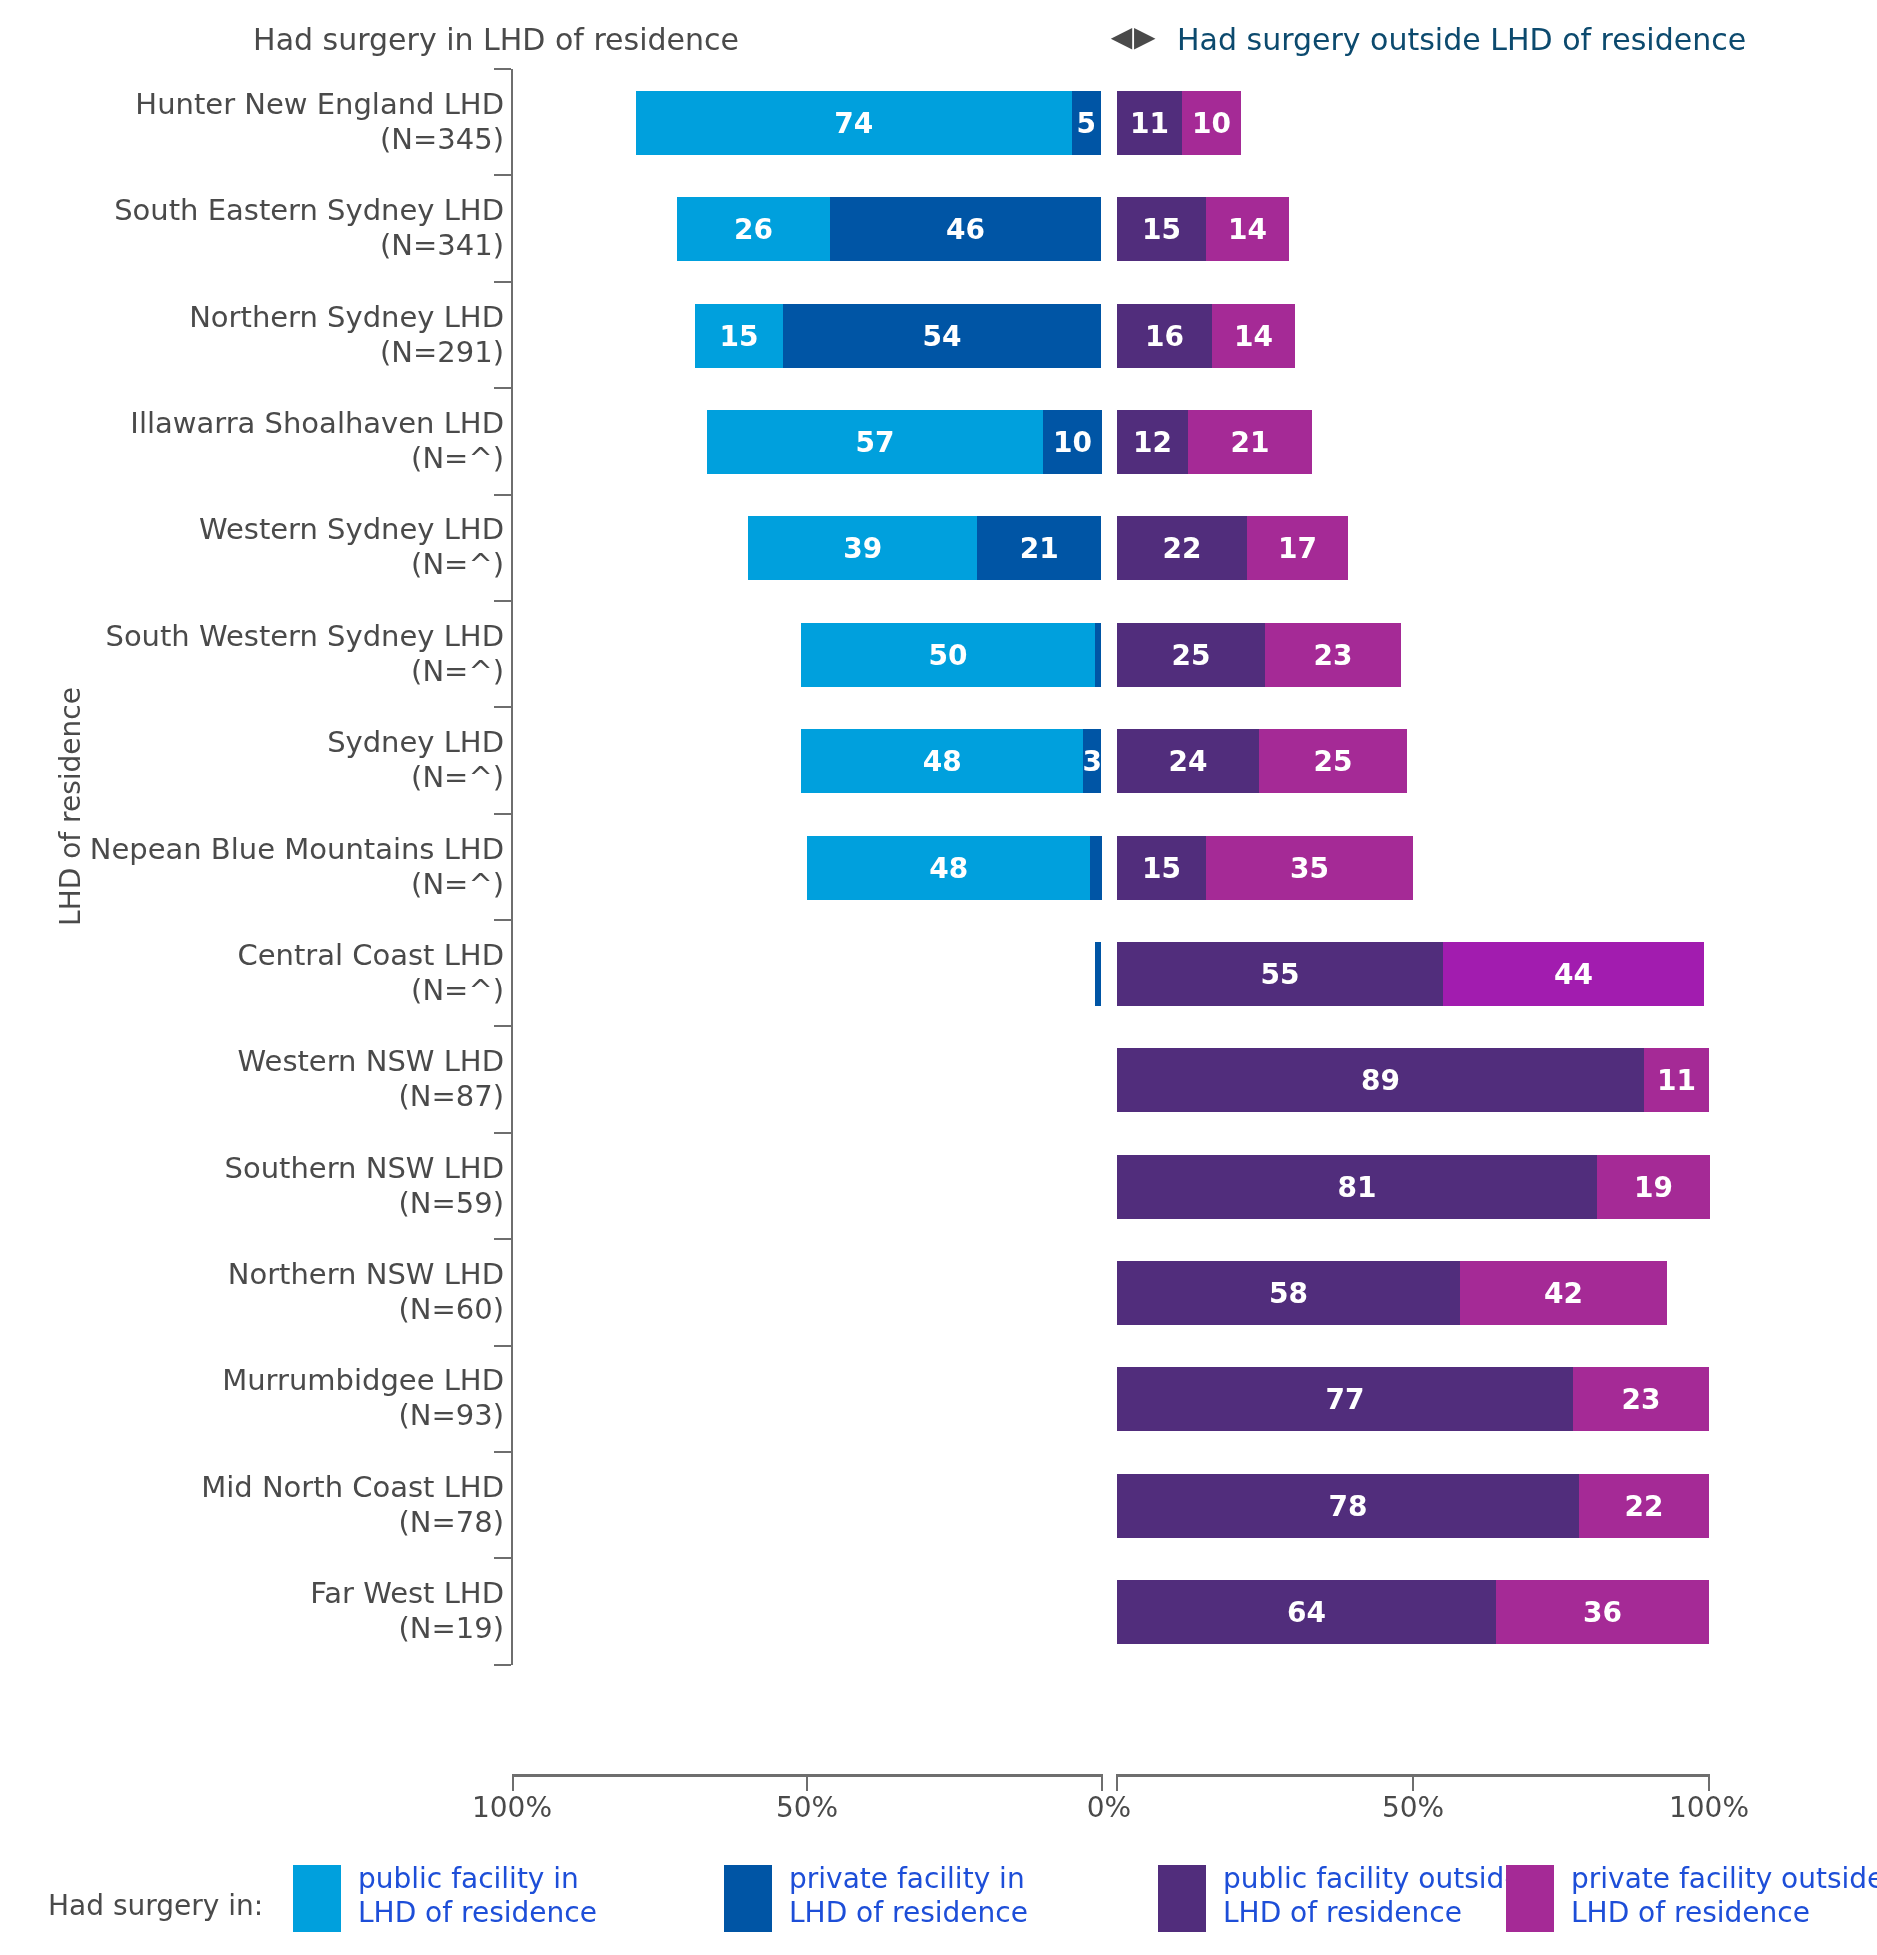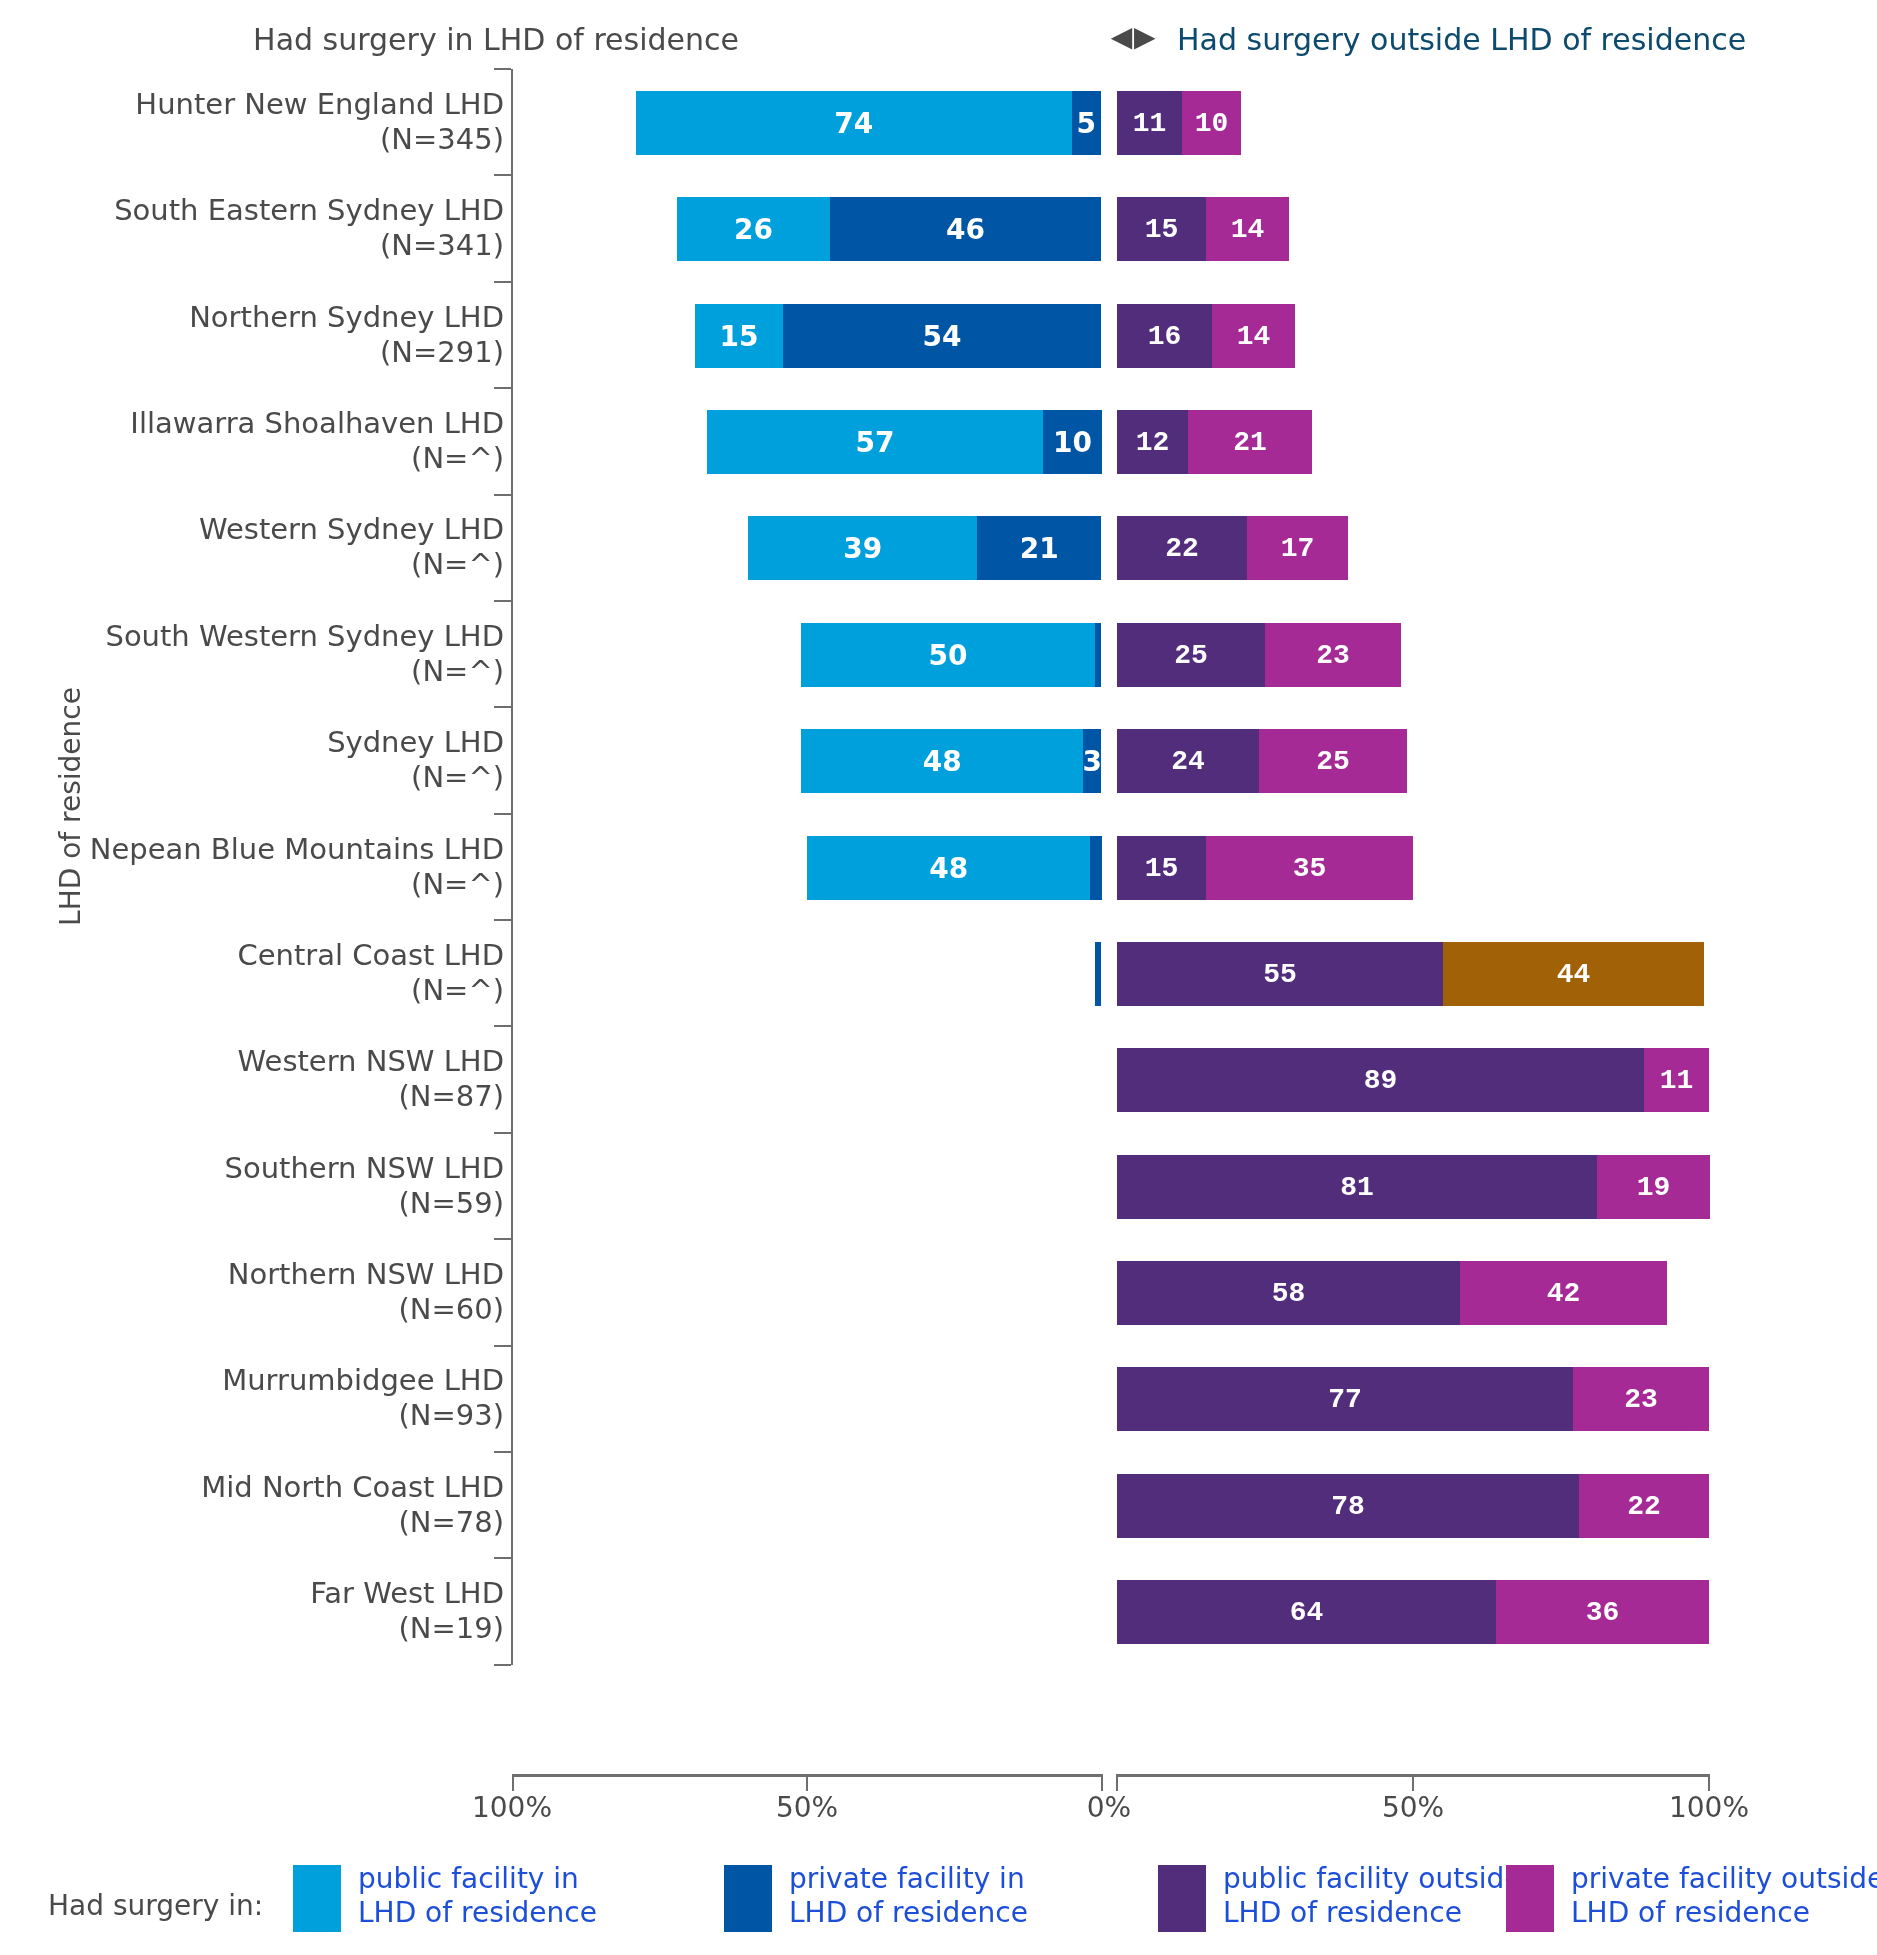--- a/index.html
+++ b/index.html
@@ -31,21 +31,21 @@
   .xlab{position:absolute;top:1791px;font-size:28px;color:#4a4a4a;transform:translateX(-50%);white-space:nowrap;}
 
   
   .row{position:absolute;left:0;width:1877px;height:106px;}
   .rowlabel{
     position:absolute;right:1373px;top:0;width:704px;height:106px;
     display:flex;flex-direction:column;justify-content:center;align-items:flex-end;
     font-size:29px;line-height:1.22;color:#4a4a4a;text-align:right;
   }
   .bars-left{position:absolute;top:22px;height:64px;display:flex;flex-direction:row-reverse;}
-  .bars-right{position:absolute;top:22px;height:64px;display:flex;flex-direction:row;font-family:Liberation Mono, monospace;}
+  .bars-right{position:absolute;top:22px;height:64px;display:flex;flex-direction:row;}
   .seg{height:64px;display:flex;align-items:center;justify-content:center;
        color:#ffffff;font-size:28px;font-weight:bold;overflow:hidden;box-sizing:border-box;}
 
   
   .legend{position:absolute;left:0;top:1862px;width:1877px;height:94px;}
   .legend-title{position:absolute;left:48px;top:26.6px;font-size:28px;color:#4a4a4a;white-space:nowrap;}
   .legend-item{position:absolute;top:0;height:94px;display:flex;align-items:flex-start;}
   .swatch{width:48px;height:67px;flex:0 0 auto;margin-top:3.1px;}
   .legend-text{margin-left:17px;font-size:28px;line-height:1.22;color:#1d4ed8;white-space:nowrap;}
 </style>
@@ -195,21 +195,21 @@
     <div class="row" style="top:920px;">
       <div class="rowlabel">
         <span>Central Coast LHD</span>
         <span>(N=^)</span>
       </div>
       <div class="bars-left" style="left:1095px;width:5.9px;">
           <div class="seg" style="width:5.9px;background:#0055a5;"></div>
         </div>
       <div class="bars-right" style="left:1117px;">
           <div class="seg" style="width:326px;background:#512d7c;">55</div>
-          <div class="seg" style="width:261px;background:#a16207;">44</div>
+          <div class="seg" style="width:261px;background:#a21caf;">44</div>
         </div>
     </div>
     <div class="row" style="top:1026px;">
       <div class="rowlabel">
         <span>Western NSW LHD</span>
         <span>(N=87)</span>
       </div>
       <div class="bars-left" style="left:1101px;width:0px;"></div>
       <div class="bars-right" style="left:1117px;">
           <div class="seg" style="width:527px;background:#512d7c;">89</div>

